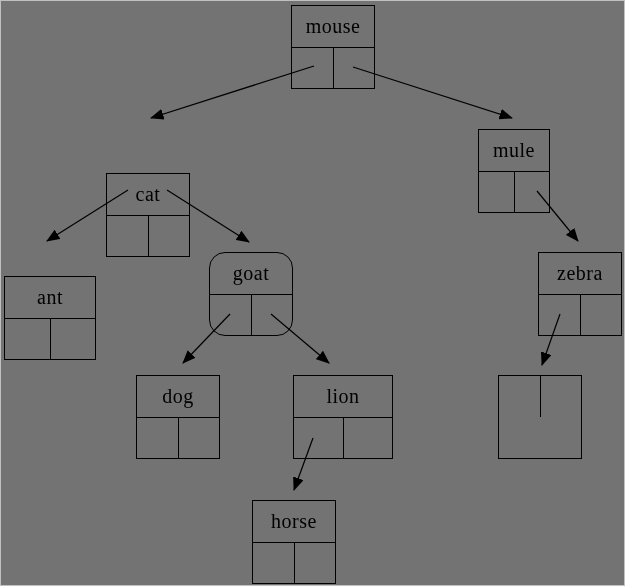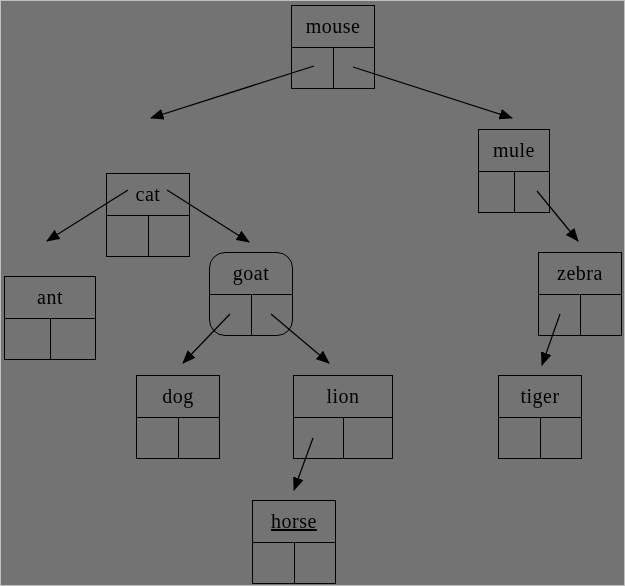--- a/index.html
+++ b/index.html
@@ -130,27 +130,26 @@
         </div>
       </div>
       <div class="node" style="left: 292px; top: 374px; width: 100px; height: 84px;">
         <div class="title">lion</div>
         <div class="cells">
           <div class="cell left"></div>
           <div class="cell right"></div>
         </div>
       </div>
       <div class="node" style="left: 497px; top: 374px; width: 84px; height: 84px;">
-        <div class="title">tiger</div>
         <div class="cells">
           <div class="cell left"></div>
           <div class="cell right"></div>
         </div>
       </div>
-      <div class="node" style="left: 251px; top: 499px; width: 84px; height: 84px; text-decoration: underline;">
+      <div class="node" style="left: 251px; top: 499px; width: 84px; height: 84px;">
         <div class="title">horse</div>
         <div class="cells">
           <div class="cell left"></div>
           <div class="cell right"></div>
         </div>
       </div>
     </div>
 </div>
 
 </body></html>

